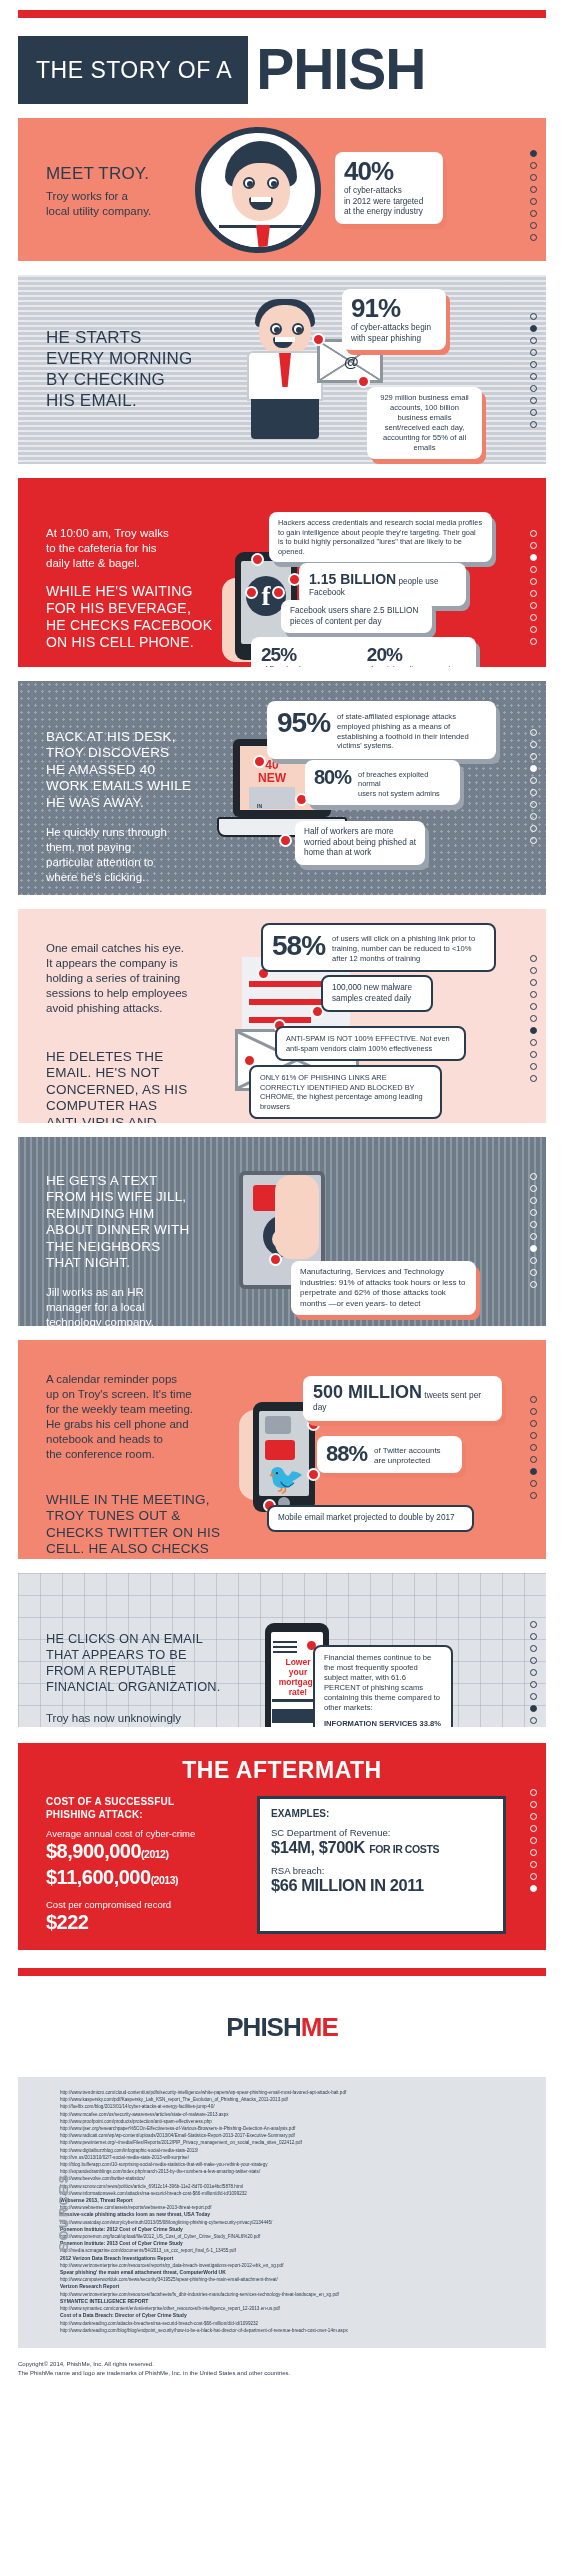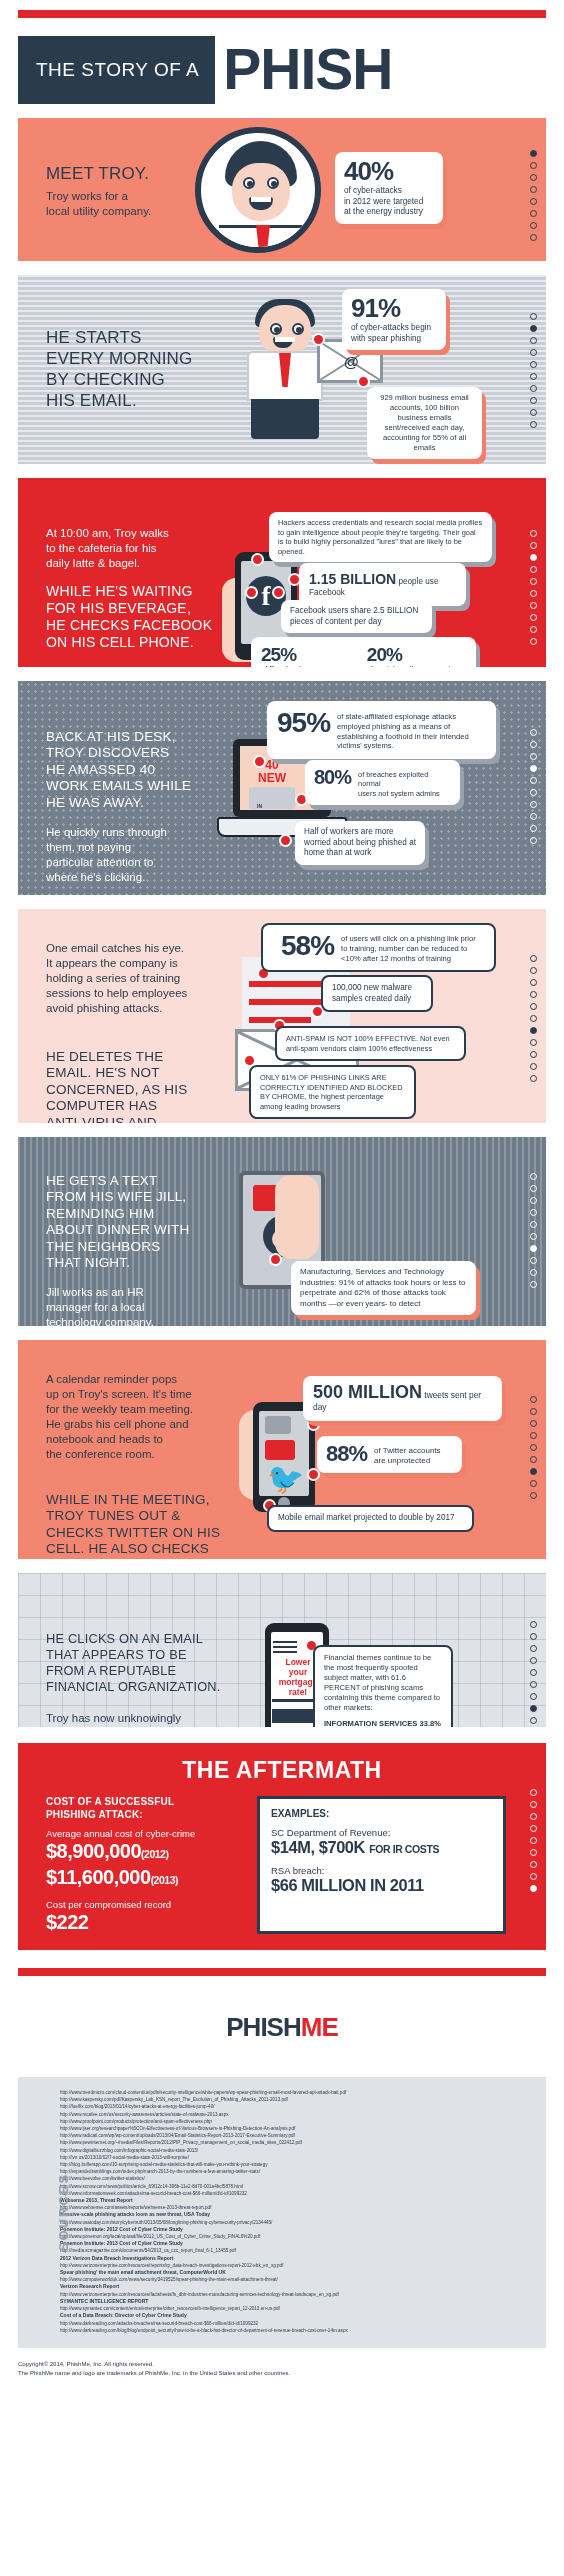--- a/index.html
+++ b/index.html
@@ -10,21 +10,21 @@
     color: #2b3b4e;
     -webkit-font-smoothing: antialiased;
   }
   .page { width: 564px; position: relative; background:#fff; }
 
   
   .top-rule { height: 8px; background: #e0262b; margin: 10px 18px 0 18px; }
   .title-row { display: flex; align-items: stretch; margin: 18px 18px 0 18px; height: 68px; }
   .title-left {
     background: #2b3b4e; color: #fff; display: flex; align-items: center;
-    padding: 0 16px 0 18px; font-size: 19px; letter-spacing: 0.5px; font-weight: 400;
+    padding: 0 16px 0 18px; font-size: 23px; letter-spacing: 0.5px; font-weight: 400;
   }
   .title-right {
     color: #2b3b4e; font-size: 57px; font-weight: bold; line-height: 66px;
     letter-spacing: -1px; padding-left: 8px;
   }
 
   
   .panel { position: relative; margin: 14px 18px 0 18px; overflow: hidden; }
   .panel-inner { position: relative; height: 100%; }
   .bg-salmon  { background: #f28670; }
@@ -429,37 +429,37 @@
       <div class="art doc-sheet" style="left:224px; top:48px; width:108px; height:82px;"></div>
       <div class="art doc-line" style="left:231px; top:72px; width:88px;"></div>
       <div class="art doc-line" style="left:231px; top:90px; width:88px;"></div>
       <div class="art doc-line" style="left:231px; top:108px; width:62px;"></div>
       <div class="art envelope" style="left:217px; top:120px; width:124px; height:62px;"></div>
       <span class="pin" style="left:239px; top:58px;"></span>
       <span class="pin" style="left:293px; top:96px;"></span>
       <span class="pin" style="left:255px; top:110px;"></span>
       <span class="pin" style="left:225px; top:145px;"></span>
 
-      <div class="bub ring-dark" style="left:243px; top:14px; width:235px; padding:7px 18px;">
+      <div class="bub ring-dark" style="left:243px; top:14px; width:235px; padding:7px 9px;">
         <div class="row">
           <div class="big" style="font-size:28px; line-height:28px;">58%</div>
           <div style="font-size:7.6px; line-height:9.8px; padding-top:2px;">of users will click on a phishing link prior to training, number can be reduced to &lt;10% after 12 months of training</div>
         </div>
       </div>
 
       <div class="bub ring-dark" style="left:303px; top:66px; width:112px;">
         <div style="white-space:pre-line;">100,000 new malware
 samples created daily</div>
       </div>
 
       <div class="bub ring-dark" style="left:257px; top:117px; width:191px; font-size:7.4px; line-height:9.6px;">
         <div>ANTI-SPAM IS NOT 100% EFFECTIVE. Not even anti-spam vendors claim 100% effectiveness</div>
       </div>
 
-      <div class="bub ring-dark" style="left:231px; top:156px; width:167px; font-size:7.4px; line-height:9.6px;">
+      <div class="bub ring-dark" style="left:231px; top:156px; width:193px; font-size:7.4px; line-height:9.6px;">
         <div>ONLY 61% OF PHISHING LINKS ARE CORRECTLY IDENTIFIED AND BLOCKED BY CHROME, the highest percentage among leading browsers</div>
       </div>
 
       <div class="dots" style="top:46px;">
         <span class="dot"></span>
         <span class="dot"></span>
         <span class="dot"></span>
         <span class="dot"></span>
         <span class="dot"></span>
         <span class="dot"></span>

